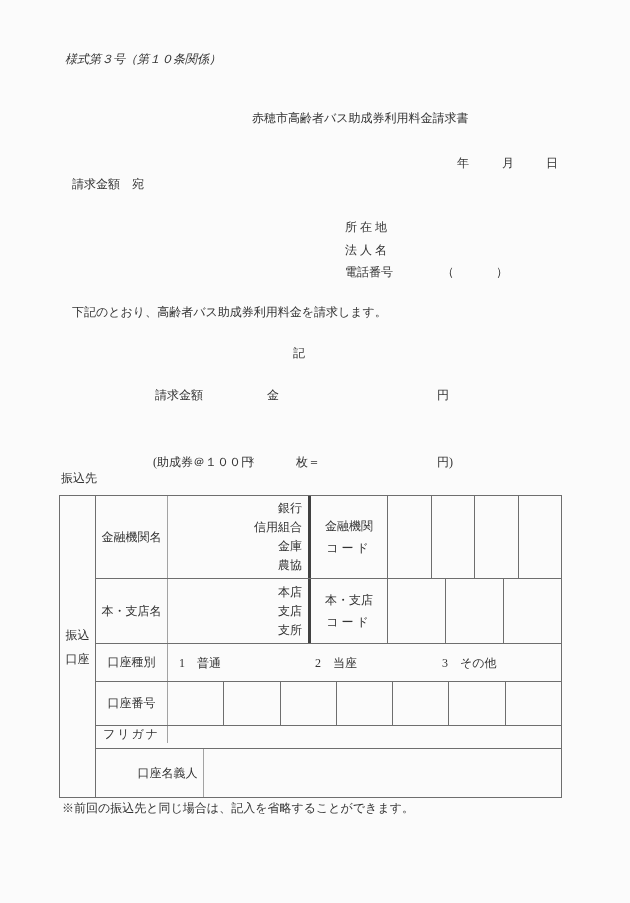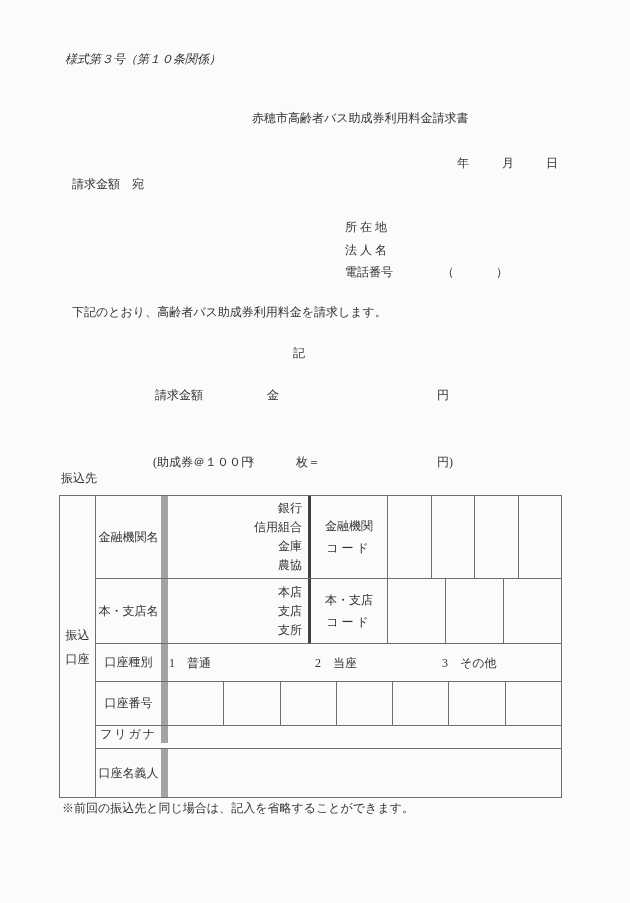--- a/index.html
+++ b/index.html
@@ -51,26 +51,26 @@
     background:#fbfbfb;
   }
   .bt-group {
     width:36px; border-right:1px solid #6e6e6e;
     display:flex; flex-direction:column;
     justify-content:center; align-items:center;
     line-height:24px; box-sizing:border-box; flex-shrink:0;
   }
   .bt-main { flex:1; display:flex; flex-direction:column; }
   .bt-row { display:flex; border-bottom:1px solid #6e6e6e; box-sizing:border-box; }
-  .bt-row.last { border-bottom:none; flex:1; }
+  .bt-row.last { border-bottom:none; flex:1;margin-left:36px; }
   .r1 { height:83px; } .r2 { height:65px; } .r3 { height:38px; }
   .r4 { height:44px; } .r5 { height:23px;flex-direction:column; }
   .bt-label {
     width:72px; flex-shrink:0;
-    border-right:7px solid #a3a3a3; box-sizing:border-box;
+    border-right:1px solid #a3a3a3; box-sizing:border-box;
     display:flex; align-items:center; justify-content:center;
   }
   .ls2 { letter-spacing:2px; }
   .bt-wide {
     width:143px; flex-shrink:0;
     border-right:3px solid #404040; box-sizing:border-box;
     display:flex; flex-direction:column; justify-content:center;
     text-align:right; padding-right:6px;
   }
   .bt-wide div { line-height:19px; }
@@ -80,21 +80,21 @@
     display:flex; flex-direction:column; justify-content:center;
     align-items:center;
   }
   .bt-codelabel div { line-height:22px; }
   .cl2 { letter-spacing:3px; }
   .bt-cells { flex:1; display:flex; }
   .bt-cells > div { flex:1; border-right:1px solid #6e6e6e; box-sizing:border-box; }
   .bt-cells > div:last-child { border-right:none; }
   .bt-fill { flex:1; position:relative; }
   .bt-fill span { position:absolute; top:50%; transform:translateY(-50%); white-space:nowrap; }
-  .opt1 { left:1px; } .opt2 { left:147px; } .opt3 { left:274px; }
+  .opt1 { left:11px; } .opt2 { left:147px; } .opt3 { left:274px; }
 
   .footnote { left:62px; top:800px; }
 </style>
 </head>
 <body>
 
 <div class="page">
 
   <div class="abs form-number">様式第３号（第１０条関係）</div>
 

